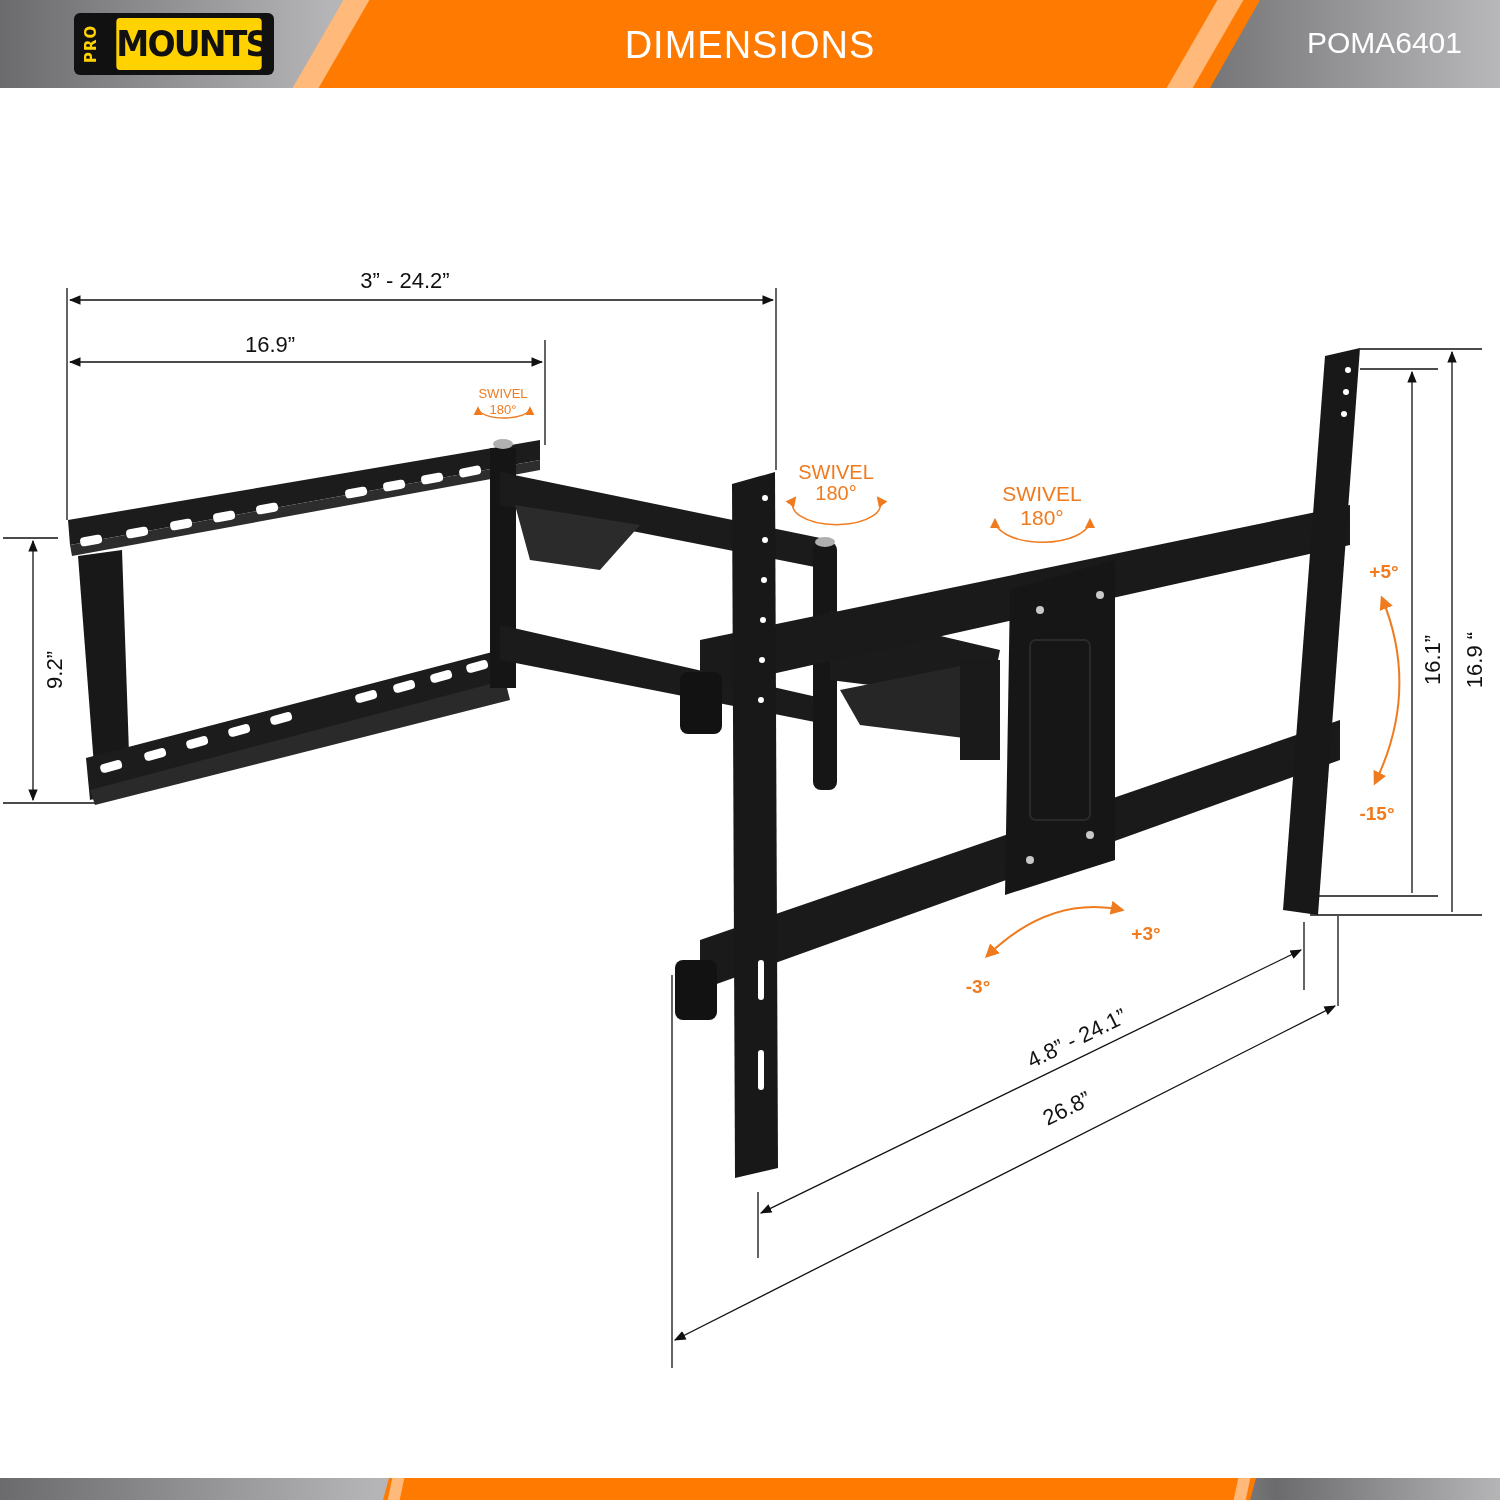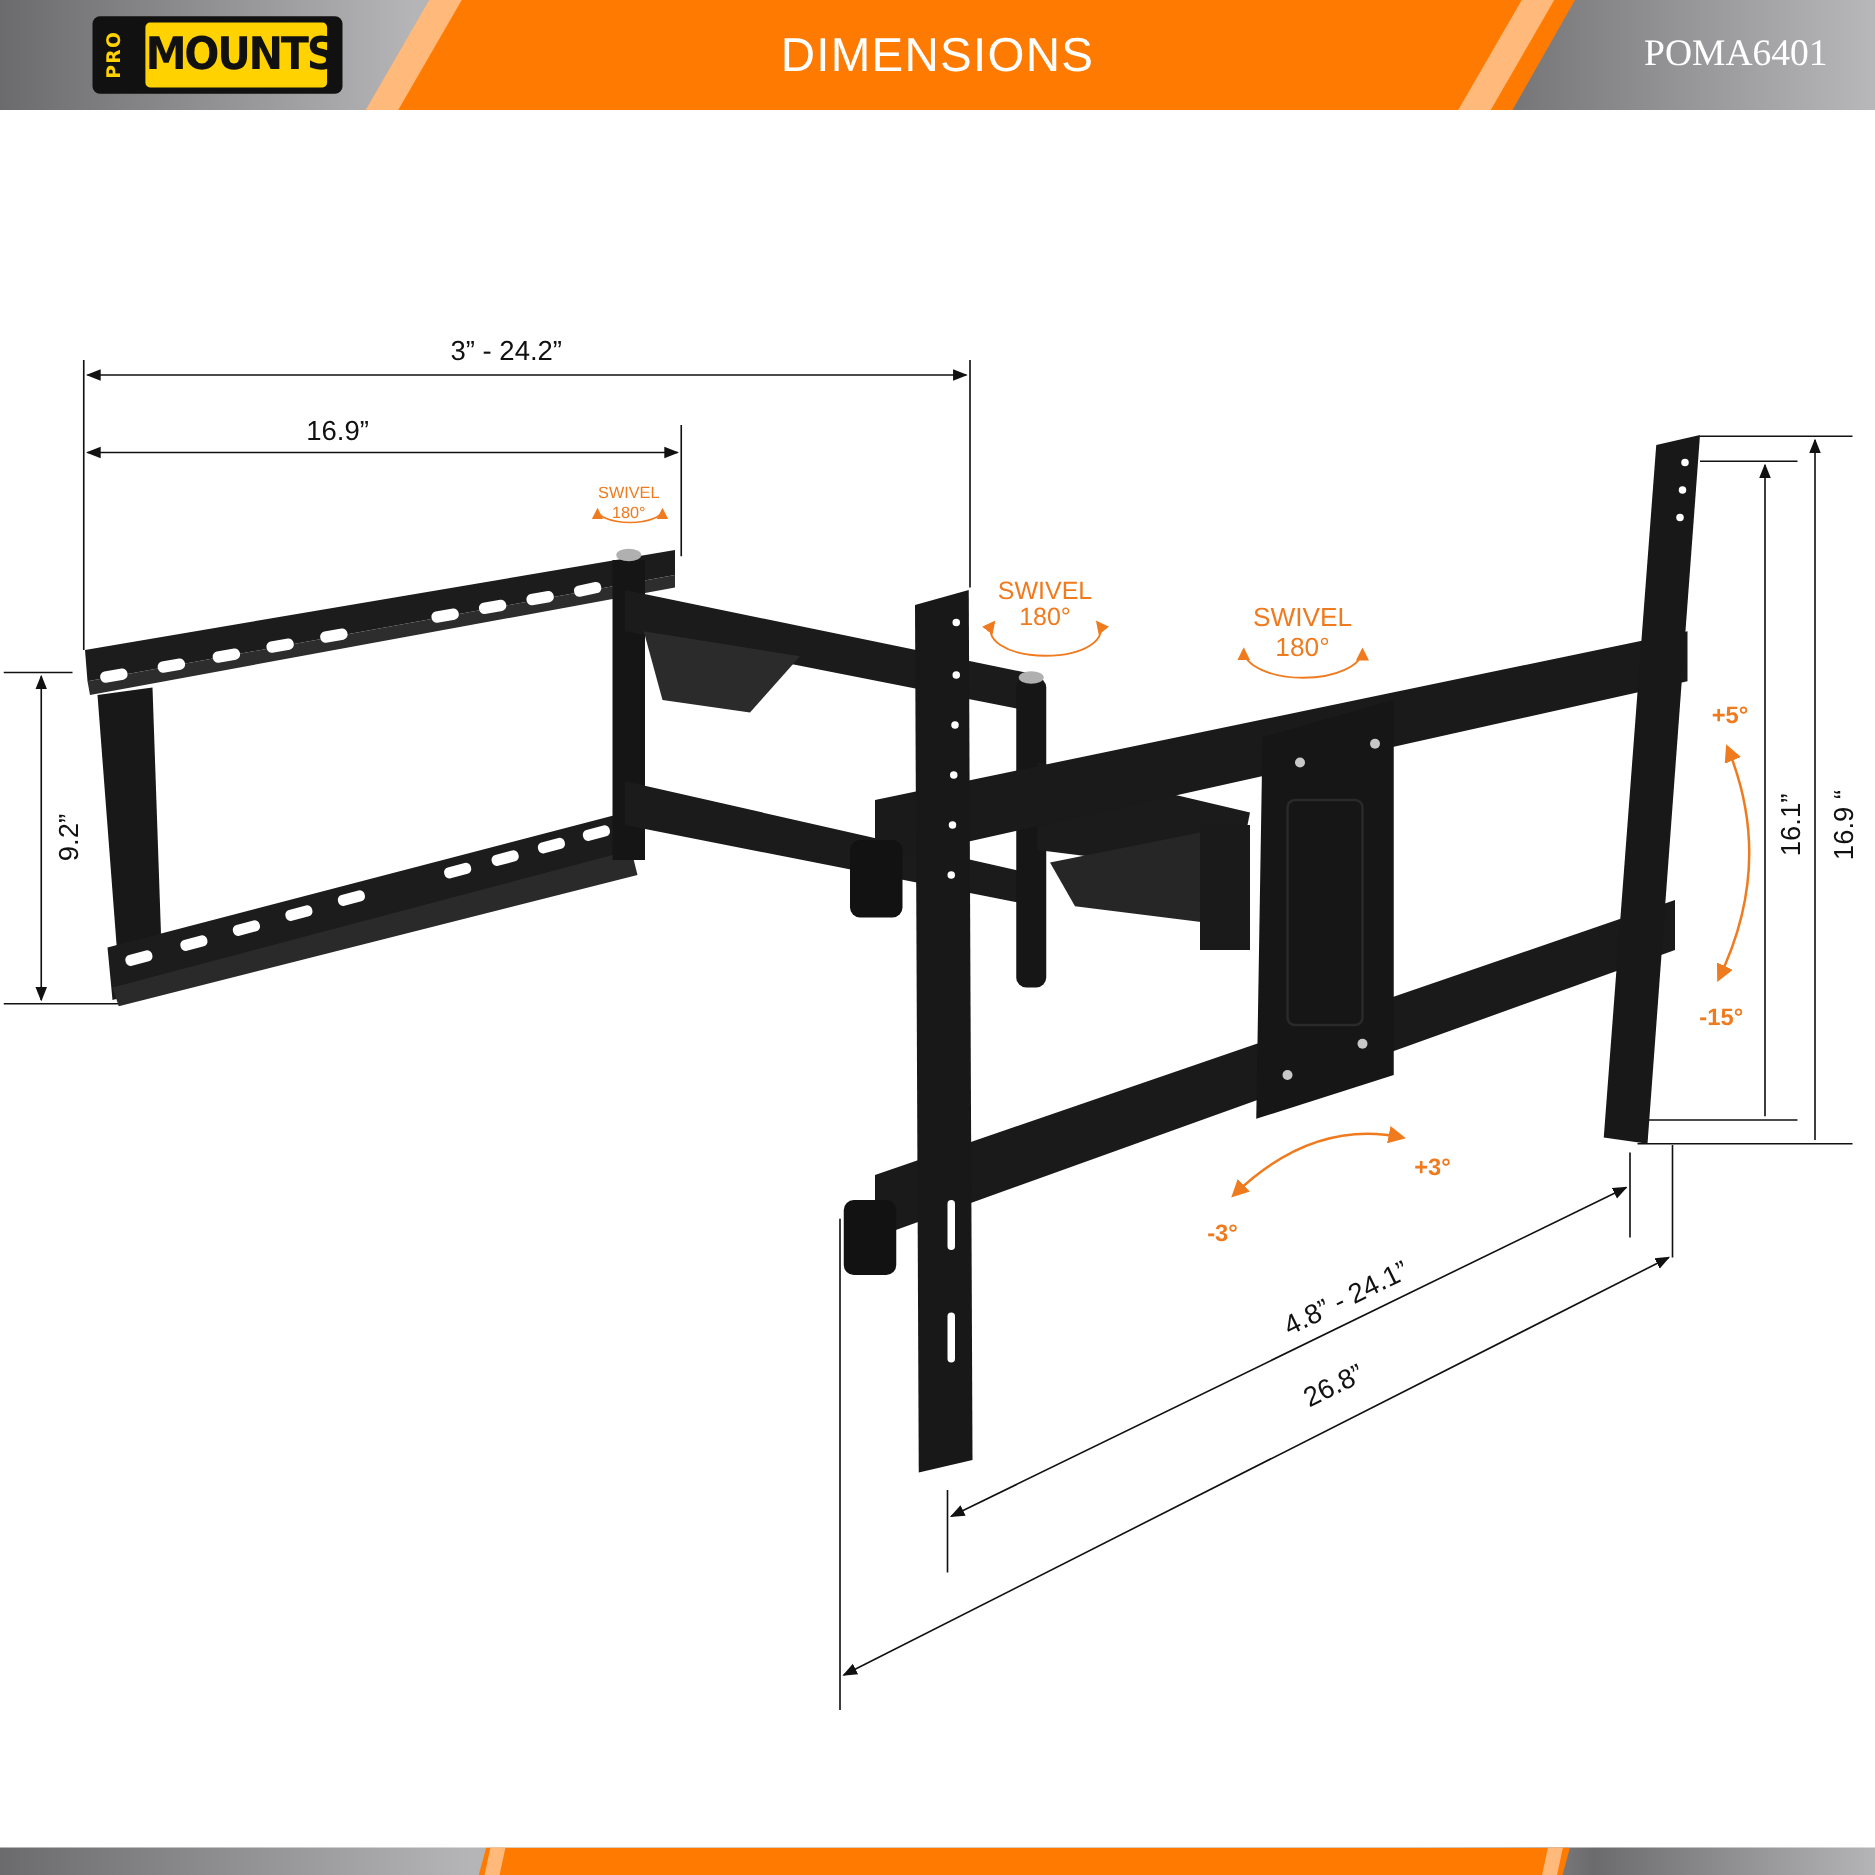--- a/index.html
+++ b/index.html
@@ -5,21 +5,21 @@
   html, body { margin:0; padding:0; }
   body { width:1500px; height:1500px; background:#ffffff; position:relative; overflow:hidden; font-family:"DejaVu Sans", sans-serif; }
   .header { position:absolute; left:0; top:0; width:1500px; height:88px; background:linear-gradient(90deg,#6b6b6d 0%,#b5b5b7 22%,#b5b5b7 25%); overflow:hidden; }
   .header-right { position:absolute; right:0; top:0; width:320px; height:88px; background:linear-gradient(90deg,#6f6f71 0%,#b8b8ba 100%); }
   .orange-band { position:absolute; top:0; left:300px; width:960px; height:88px; background:#ff7a00; clip-path:polygon(50px 0,100% 0,calc(100% - 50px) 100%,0 100%); }
   .stripe { position:absolute; top:0; width:26px; height:88px; background:#ffb97a; }
   .logo { position:absolute; left:74px; top:13px; width:200px; height:62px; background:#111; border-radius:6px; }
   .logo-pro { position:absolute; left:6px; top:6px; width:22px; height:50px; color:#ffd200; font-family:"DejaVu Sans", sans-serif; font-weight:bold; font-size:15px; writing-mode:vertical-rl; transform:rotate(180deg); text-align:center; line-height:22px; letter-spacing:1px; }
   .logo-mounts { position:absolute; left:36px; top:5px; width:158px; height:52px; background:#ffd200; border-radius:4px; color:#111; font-family:"DejaVu Sans", sans-serif; font-weight:bold; font-size:36px; line-height:52px; text-align:center; letter-spacing:-2px; transform:scaleX(0.92); }
   .title { position:absolute; left:0; width:1500px; top:24px; text-align:center; color:#fff; font-family:"Liberation Sans", sans-serif; font-size:38px; letter-spacing:1px; }
-  .model { position:absolute; right:38px; top:26px; color:#fff; font-family:Liberation Serif, serif; font-size:30px; }
+  .model { position:absolute; right:38px; top:26px; color:#fff; font-family:Liberation Sans, sans-serif; font-size:30px; }
   .footer { position:absolute; left:0; bottom:0; width:1500px; height:22px; background:linear-gradient(90deg,#6b6b6d 0%,#b5b5b7 25%,#b5b5b7 75%,#6b6b6d 85%,#b5b5b7 100%); }
   .footer-orange { position:absolute; left:383px; top:0; width:873px; height:22px; background:#ff7a00; clip-path:polygon(6px 0,100% 0,calc(100% - 6px) 100%,0 100%); }
   .footer-stripe { position:absolute; top:0; width:12px; height:22px; background:#ffb97a; }
   svg.drawing { position:absolute; left:0; top:0; }
   .dim { font-family:"Liberation Sans", sans-serif; font-size:22px; fill:#111; }
   .orange { font-family:"Liberation Sans", sans-serif; fill:#f07b1f; }
 </style>
 </head>
 <body>
 

